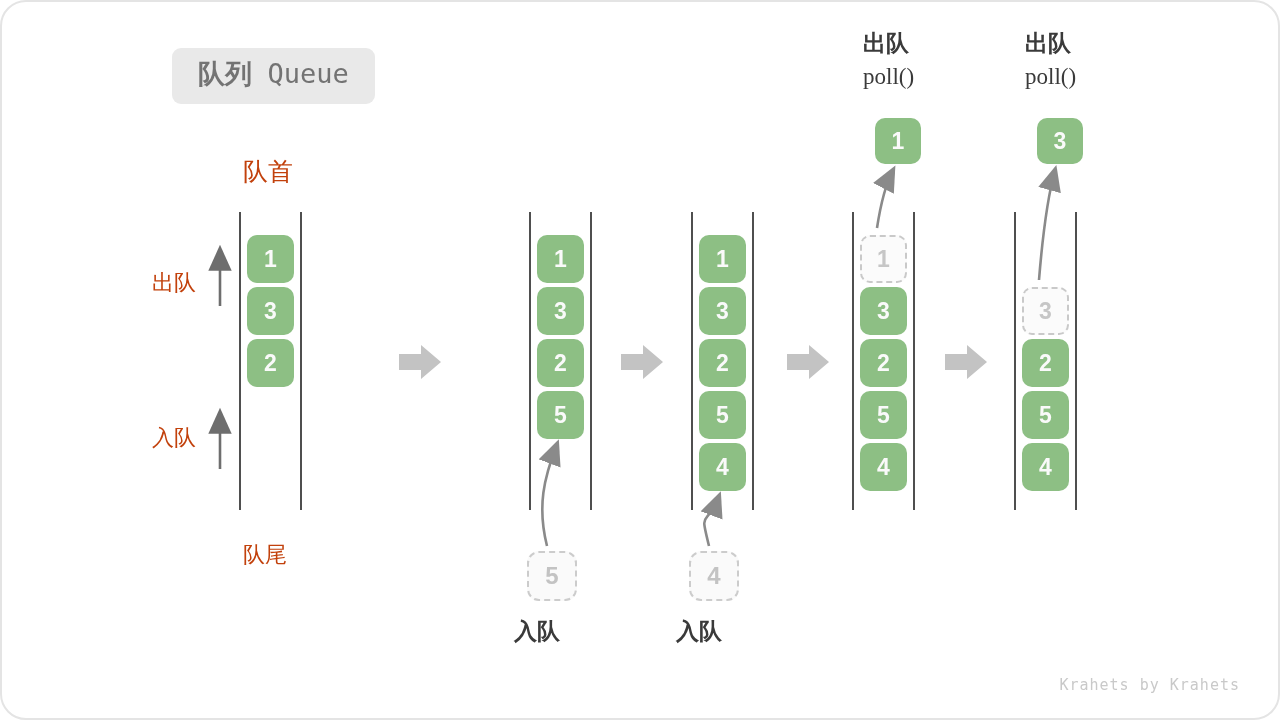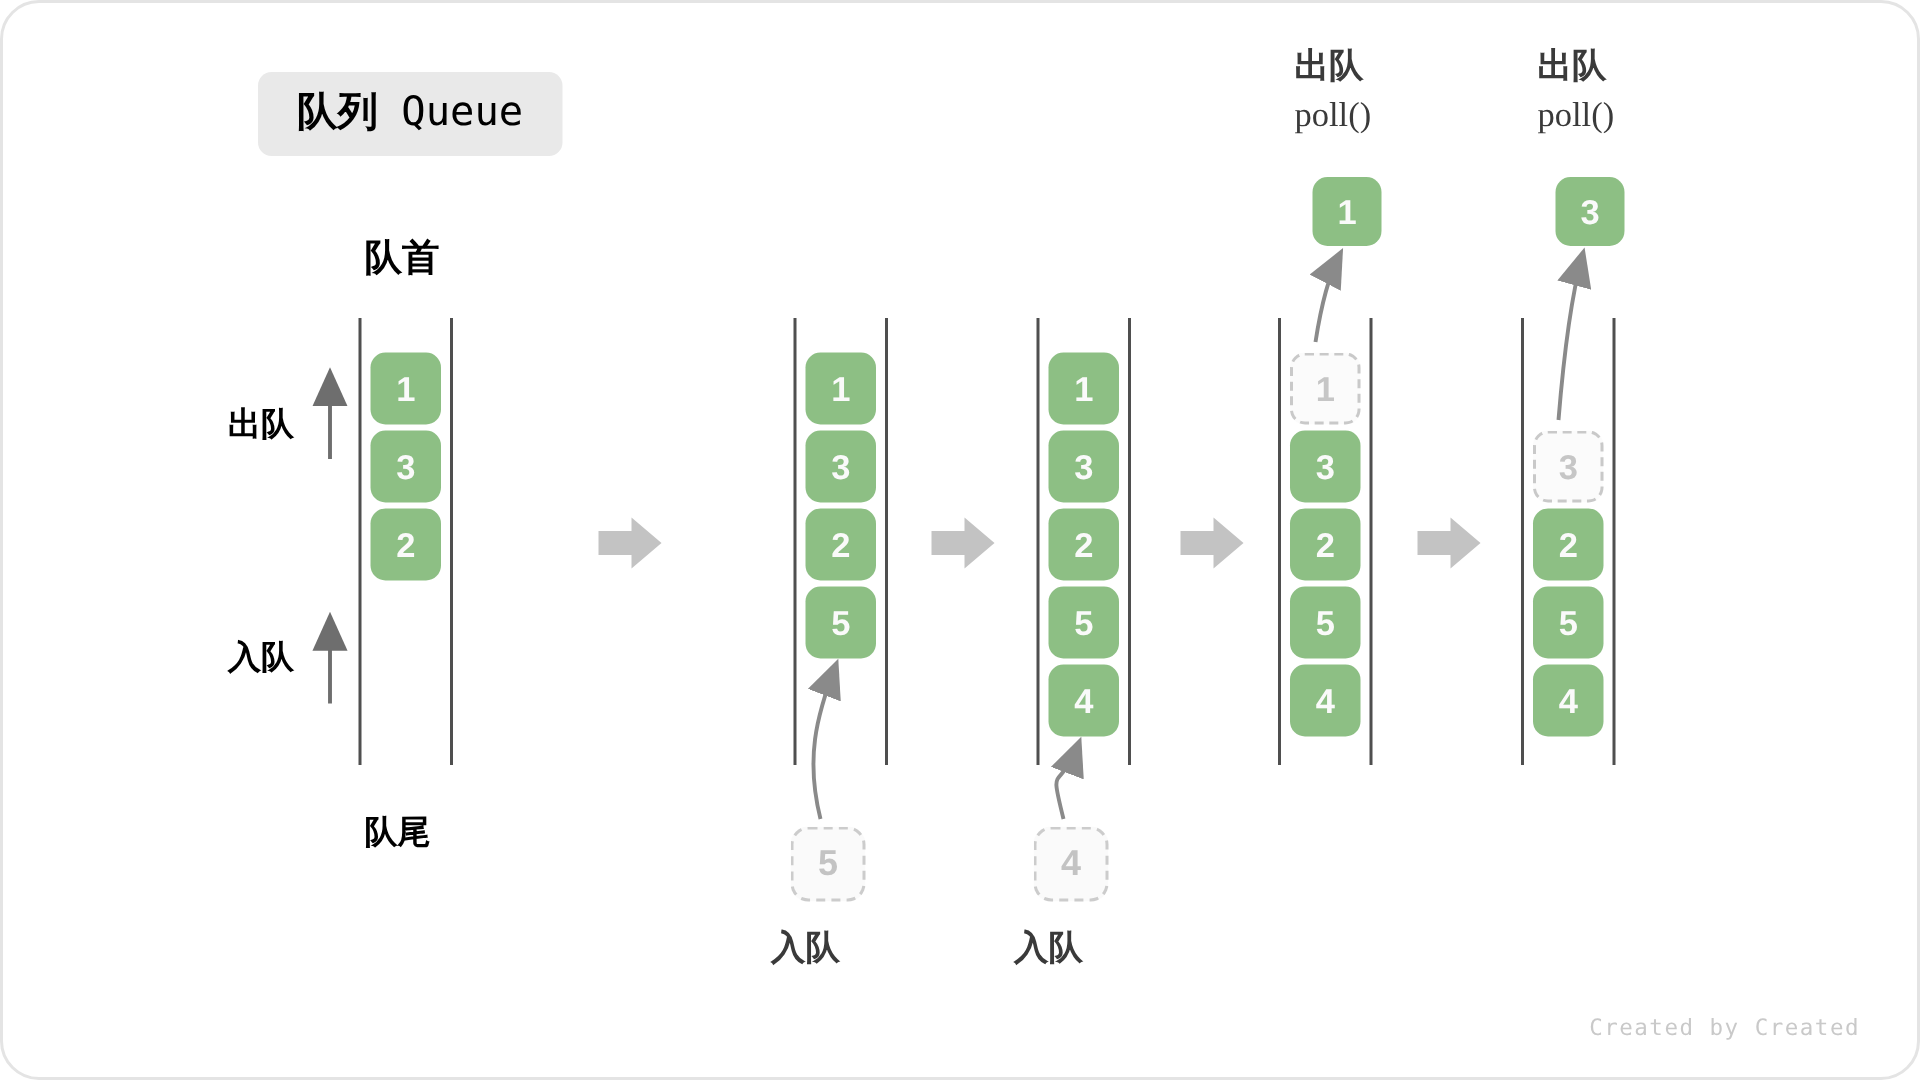--- a/index.html
+++ b/index.html
@@ -3,26 +3,26 @@
 <meta charset="utf-8">
 <style>
   html,body { margin:0; padding:0; background:#ffffff; }
   .canvas {
     position:relative; width:1280px; height:720px; box-sizing:border-box;
     background:#ffffff; border:2px solid #e4e4e4; border-radius:26px; overflow:hidden;
     font-family:"Liberation Sans", sans-serif;
   }
   .title-badge {
     position:absolute; left:170px; top:46px; background:#e9e9e9; border-radius:9px;
-    padding:8px 26px 12px 26px; font-size:27px; color:#000000; white-space:nowrap;
+    padding:8px 26px 12px 26px; font-size:27px; color:#737373; white-space:nowrap;
   }
   .title-zh { font-weight:bold; }
   .title-en { font-family:"DejaVu Sans Mono", monospace; margin-left:8px; }
 
-  .side-label { position:absolute; color:#000000; font-weight:bold; white-space:nowrap; }
+  .side-label { position:absolute; color:#c2410c; font-weight:normal; white-space:nowrap; }
   .lbl-head   { left:241px; top:153px; font-size:25px; }
   .lbl-tail   { left:241px; top:538px; font-size:22px; }
   .lbl-deq    { left:150px; top:266px; font-size:22px; }
   .lbl-enq    { left:150px; top:421px; font-size:22px; }
 
   .col-line { position:absolute; width:1.6px; background:#4f4f4f; }
 
   .slot {
     position:absolute; width:47px; height:48px; border-radius:10px;
     background:#8dbf84; color:#fafafa; display:flex; align-items:center; justify-content:center;
@@ -144,14 +144,14 @@
       <path d="M 875 226 C 879 199.9, 885 179.6, 891 168" fill="none" stroke="#8a8a8a" stroke-width="2.6" marker-end="url(#ah)"></path>
       <path d="M 1037 278 C 1041 228.5, 1047 190, 1053 168" fill="none" stroke="#8a8a8a" stroke-width="2.6" marker-end="url(#ah)"></path>
       <polygon points="397,352 419,352 419,343 439,360 419,377 419,368 397,368" fill="#c3c3c3"></polygon>
       <polygon points="619,352 641,352 641,343 661,360 641,377 641,368 619,368" fill="#c3c3c3"></polygon>
       <polygon points="785,352 807,352 807,343 827,360 807,377 807,368 785,368" fill="#c3c3c3"></polygon>
       <polygon points="943,352 965,352 965,343 985,360 965,377 965,368 943,368" fill="#c3c3c3"></polygon>
       <line x1="218" y1="304" x2="218" y2="248" stroke="#6e6e6e" stroke-width="2.6" marker-end="url(#ahd)"></line>
       <line x1="218" y1="467" x2="218" y2="411" stroke="#6e6e6e" stroke-width="2.6" marker-end="url(#ahd)"></line>
     </svg>
 
-  <div class="credit">Created by Created</div>
+  <div class="credit">Krahets by Krahets</div>
 </div>
 
 </body></html>

